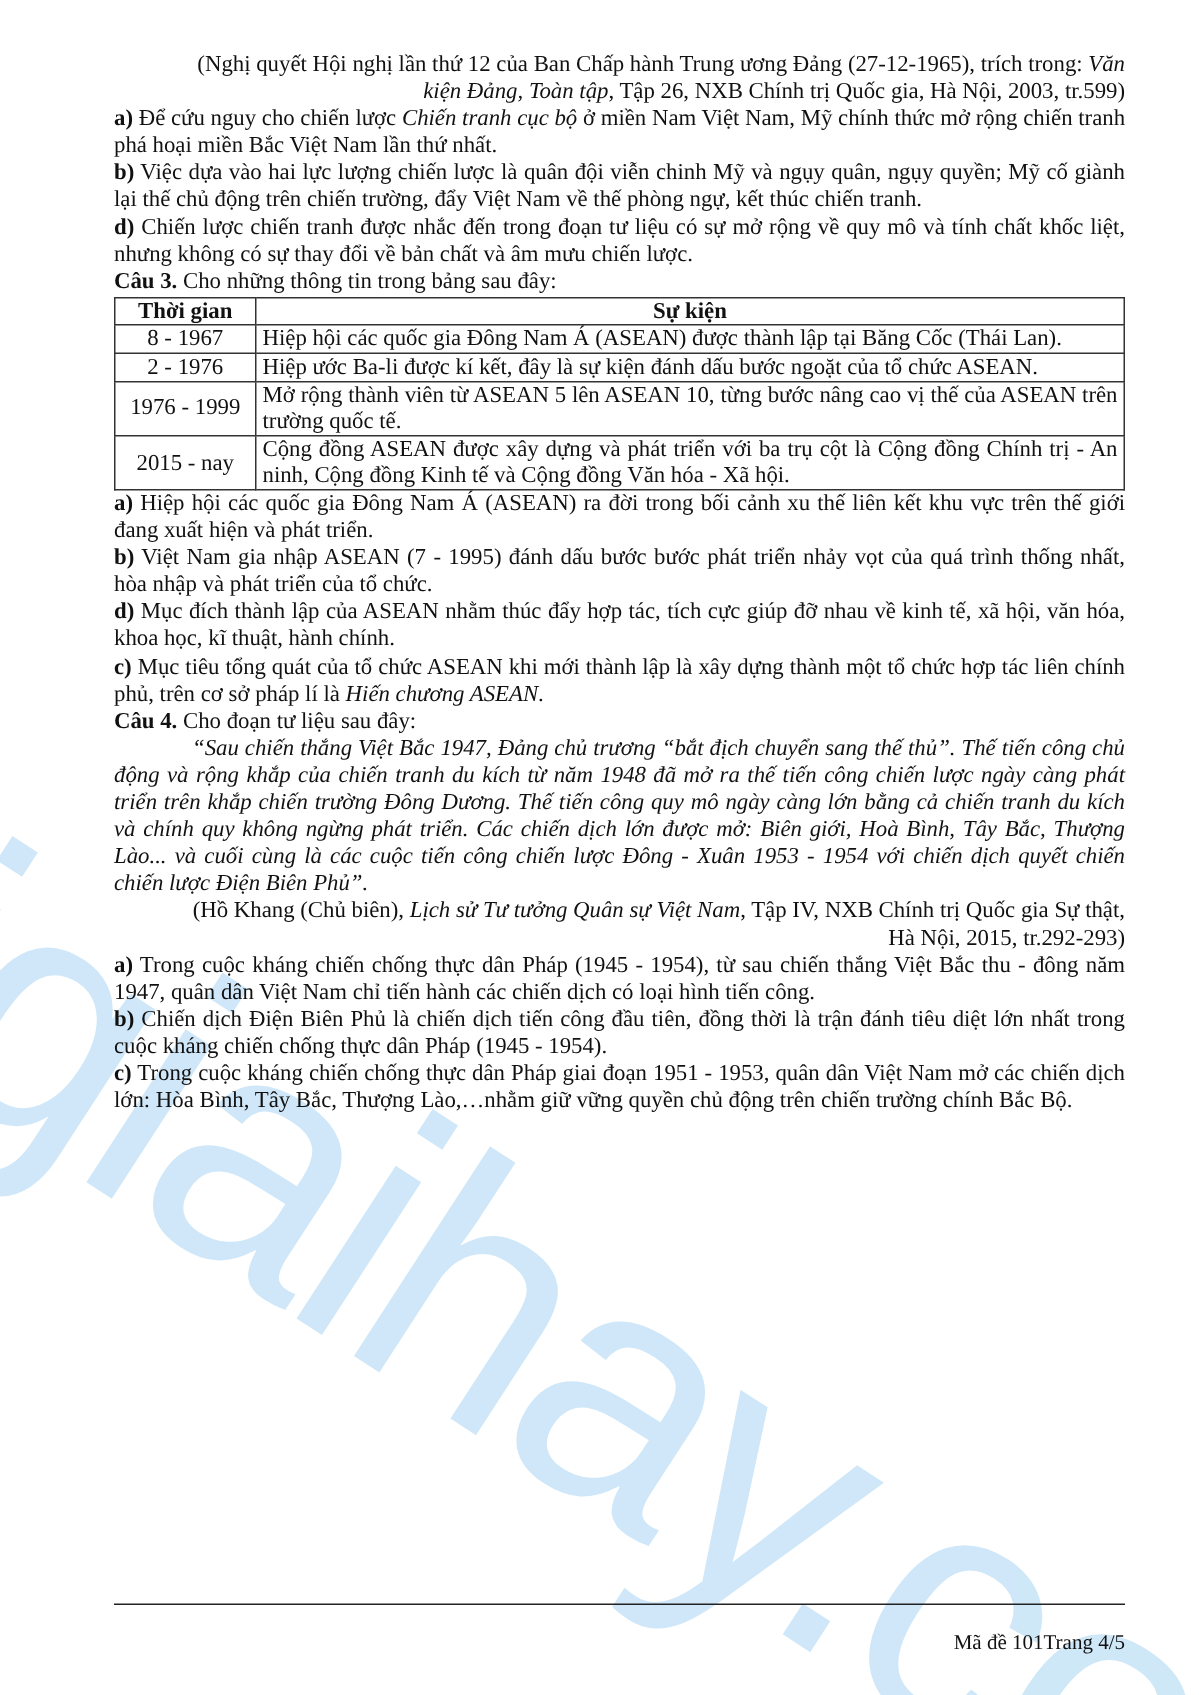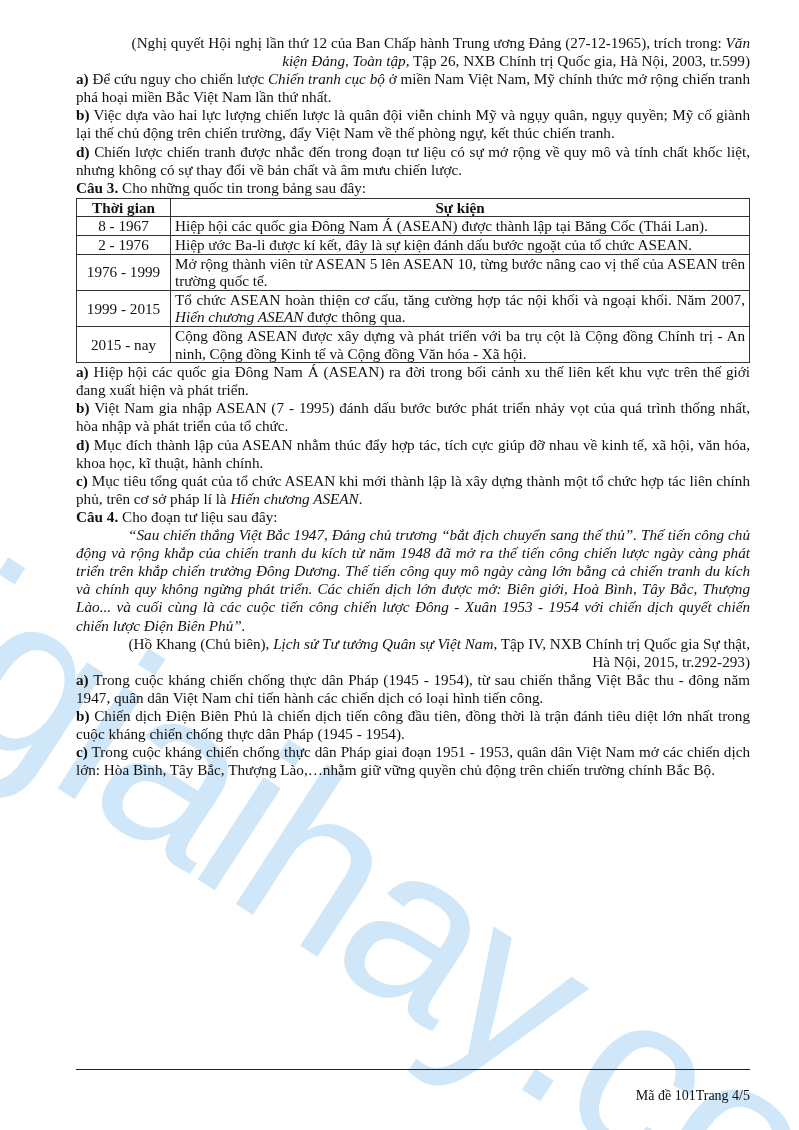--- a/index.html
+++ b/index.html
@@ -61,45 +61,41 @@
   <p class="right">
     <span>(Nghị quyết Hội nghị lần thứ 12 của Ban Chấp hành Trung ương Đảng (27-12-1965), trích trong: </span><i>Văn kiện Đảng, Toàn tập</i><span>, Tập 26, NXB Chính trị Quốc gia, Hà Nội, 2003, tr.599)</span>
   </p>
 
   <div>
     <p><b>a)</b> <span>Để cứu nguy cho chiến lược </span><i>Chiến tranh cục bộ</i><span> ở miền Nam Việt Nam, Mỹ chính thức mở rộng chiến tranh phá hoại miền Bắc Việt Nam lần thứ nhất.</span></p>
     <p><b>b)</b> <span>Việc dựa vào hai lực lượng chiến lược là quân đội viễn chinh Mỹ và ngụy quân, ngụy quyền; Mỹ cố giành lại thế chủ động trên chiến trường, đẩy Việt Nam về thế phòng ngự, kết thúc chiến tranh.</span></p>
     <p><b>d)</b> <span>Chiến lược chiến tranh được nhắc đến trong đoạn tư liệu có sự mở rộng về quy mô và tính chất khốc liệt, nhưng không có sự thay đổi về bản chất và âm mưu chiến lược.</span></p>
   </div>
 
-  <p><b>Câu 3.</b><span> Cho những quốc tin trong bảng sau đây:</span></p>
+  <p><b>Câu 3.</b><span> Cho những thông tin trong bảng sau đây:</span></p>
 
   <table class="events">
     <thead>
       <tr>
         <th>Thời gian</th>
         <th>Sự kiện</th>
       </tr>
     </thead>
     <tbody>
       <tr>
         <td class="time">8 - 1967</td>
         <td class="event"><span>Hiệp hội các quốc gia Đông Nam Á (ASEAN) được thành lập tại Băng Cốc (Thái Lan).</span></td>
       </tr>
       <tr>
         <td class="time">2 - 1976</td>
         <td class="event"><span>Hiệp ước Ba-li được kí kết, đây là sự kiện đánh dấu bước ngoặt của tổ chức ASEAN.</span></td>
       </tr>
       <tr>
         <td class="time">1976 - 1999</td>
         <td class="event"><span>Mở rộng thành viên từ ASEAN 5 lên ASEAN 10, từng bước nâng cao vị thế của ASEAN trên trường quốc tế.</span></td>
-      </tr>
-      <tr>
-        <td class="time">1999 - 2015</td>
-        <td class="event"><span>Tổ chức ASEAN hoàn thiện cơ cấu, tăng cường hợp tác nội khối và ngoại khối. Năm 2007, </span><i>Hiến chương ASEAN</i><span> được thông qua.</span></td>
       </tr>
       <tr>
         <td class="time">2015 - nay</td>
         <td class="event"><span>Cộng đồng ASEAN được xây dựng và phát triển với ba trụ cột là Cộng đồng Chính trị - An ninh, Cộng đồng Kinh tế và Cộng đồng Văn hóa - Xã hội.</span></td>
       </tr>
     </tbody>
   </table>
 
   <div>
     <p><b>a)</b> <span>Hiệp hội các quốc gia Đông Nam Á (ASEAN) ra đời trong bối cảnh xu thế liên kết khu vực trên thế giới đang xuất hiện và phát triển.</span></p>

